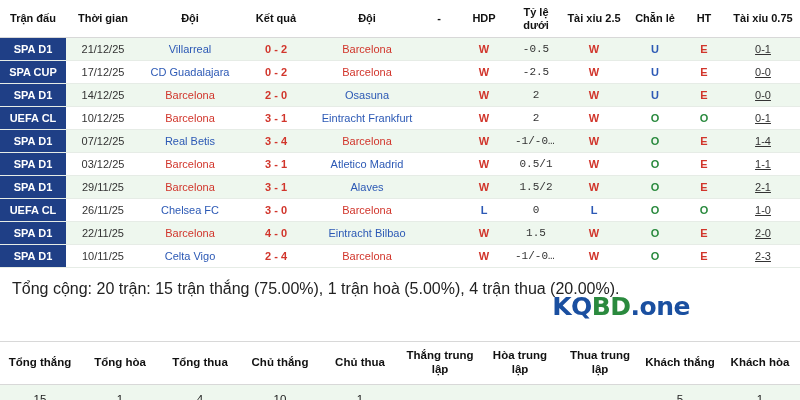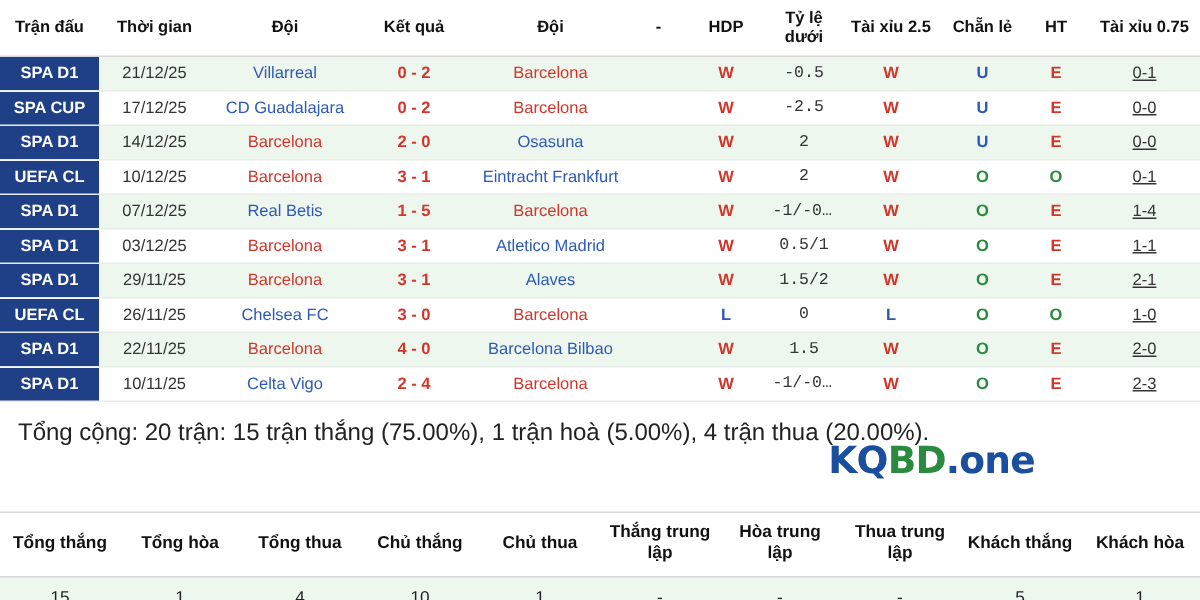--- a/index.html
+++ b/index.html
@@ -215,21 +215,21 @@
         <td class="res-w">W</td>
         <td class="tx-o">O</td>
         <td class="oe-o">O</td>
         <td class="ht">0-1</td>
         <td class="tx-o">O</td>
       </tr>
       <tr class="row-even">
         <td class="league">SPA D1</td>
         <td class="date">07/12/25</td>
         <td><span class="team-link">Real Betis</span></td>
-        <td class="score">1 - 5</td>
+        <td class="score">3 - 4</td>
         <td><span class="team-red">Barcelona</span></td>
         <td></td>
         <td class="res-w">W</td>
         <td class="hdp">-1/-0.5</td>
         <td class="res-w">W</td>
         <td class="tx-o">O</td>
         <td class="oe-e">E</td>
         <td class="ht">1-4</td>
         <td class="tx-o">O</td>
       </tr>
@@ -276,21 +276,21 @@
         <td class="tx-o">O</td>
         <td class="oe-o">O</td>
         <td class="ht">1-0</td>
         <td class="tx-o">O</td>
       </tr>
       <tr class="row-even">
         <td class="league">SPA D1</td>
         <td class="date">22/11/25</td>
         <td><span class="team-red">Barcelona</span></td>
         <td class="score">4 - 0</td>
-        <td><span class="team-link">Barcelona Bilbao</span></td>
+        <td><span class="team-link">Eintracht Bilbao</span></td>
         <td></td>
         <td class="res-w">W</td>
         <td class="hdp">1.5</td>
         <td class="res-w">W</td>
         <td class="tx-o">O</td>
         <td class="oe-e">E</td>
         <td class="ht">2-0</td>
         <td class="tx-o">O</td>
       </tr>
       <tr class="row-odd">

